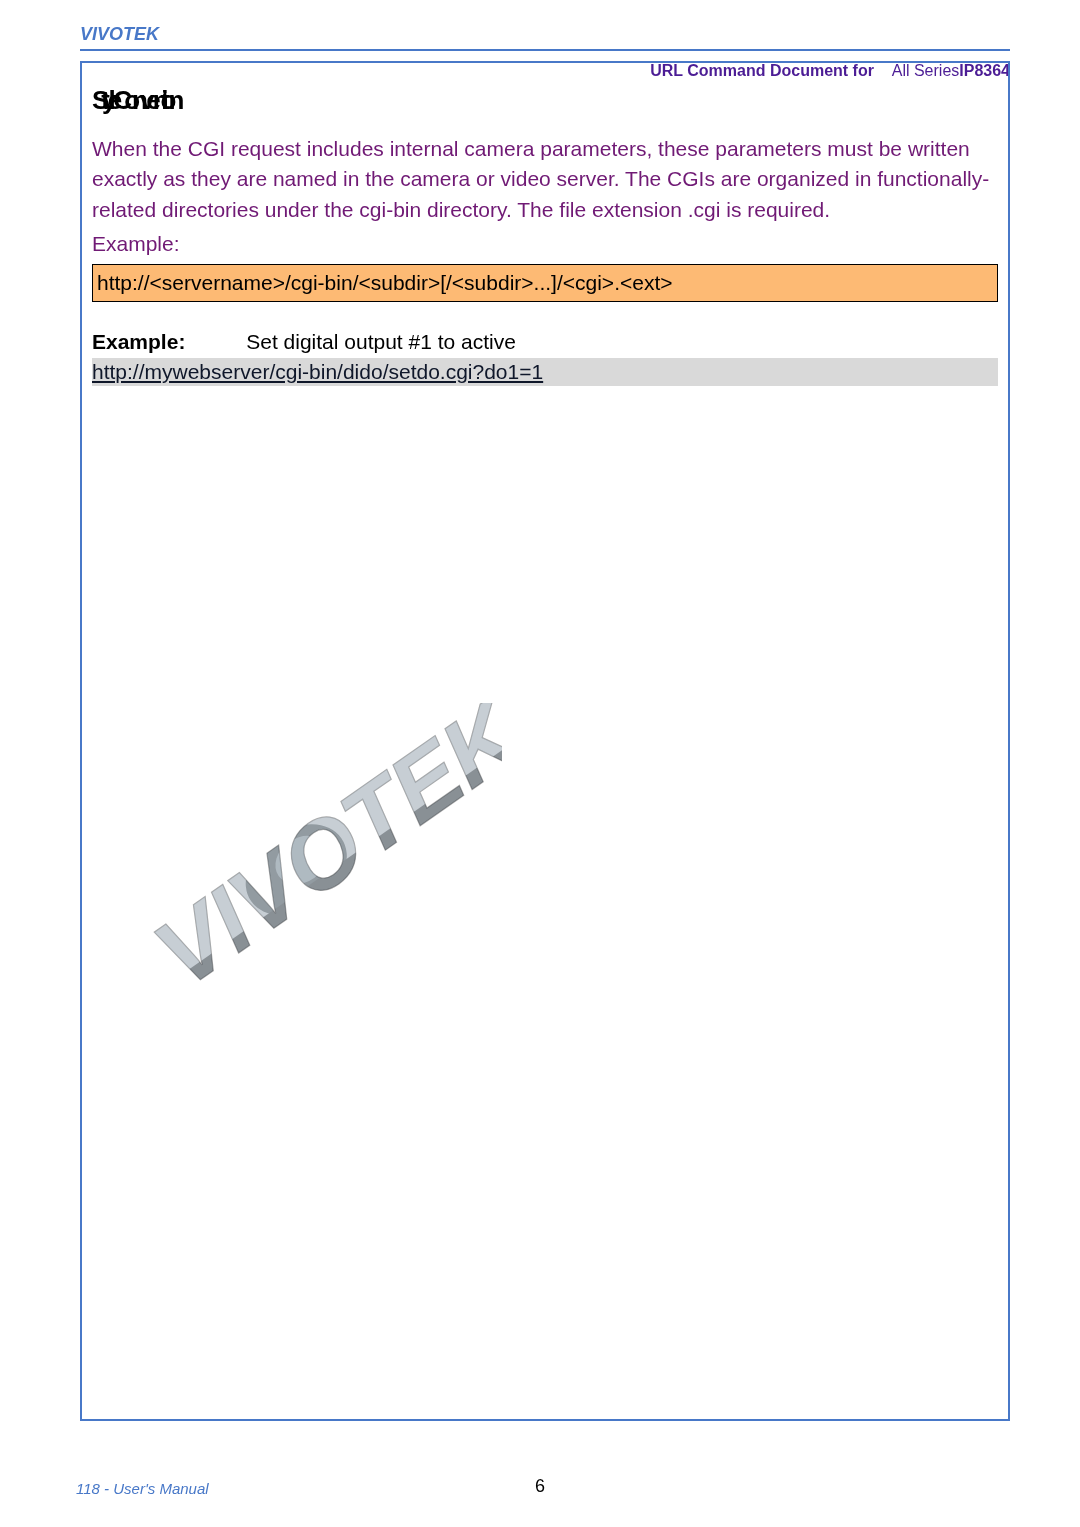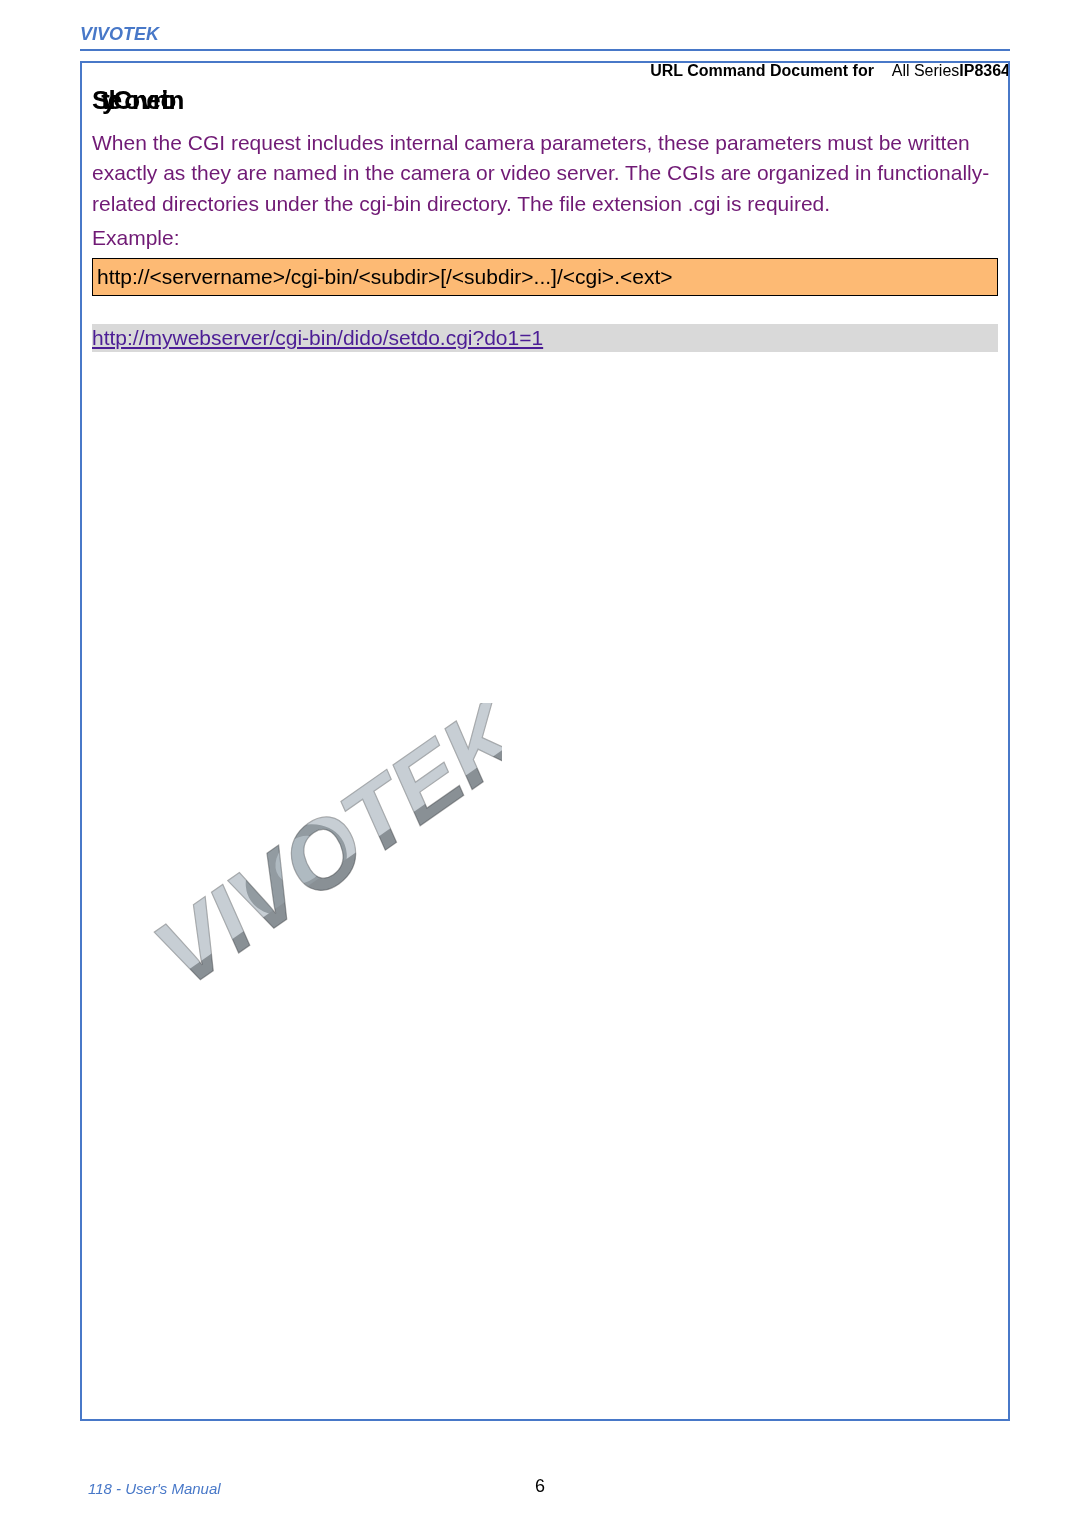--- a/index.html
+++ b/index.html
@@ -29,38 +29,38 @@
     background: #4878c8;
     margin-bottom: 4px;
     position: relative;
   }
   .header-right {
     position: absolute;
     right: 70px;
     top: 62px;
     font-size: 16px;
     font-weight: bold;
-    color: #000000;
+    color: #4c1d95;
   }
   .header-right .suffix {
     font-weight: normal;
   }
   .content-box {
     border: 2px solid #4878c8;
     margin-top: 10px;
     padding: 22px 10px 10px 10px;
     height: 1360px;
     position: relative;
   }
   .section-heading {
     font-size: 26px;
     font-weight: bold;
     font-family: Arial, sans-serif;
     color: #000;
-    margin-bottom: 12px;
+    margin-bottom: 18px;
     letter-spacing: -8px;
   }
   .paragraph {
     font-size: 21px;
     color: #701a75;
     line-height: 1.45;
     margin-bottom: 4px;
   }
   .syntax-box {
     border: 1px solid #000;
@@ -76,36 +76,36 @@
   }
   .example-label {
     font-weight: bold;
     margin-right: 55px;
   }
   .url-line {
     background: #d9d9d9;
     padding: 2px 0 2px 0;
   }
   .url-link {
-    color: #4c1d95;
+    color: #0f172a;
     text-decoration: underline;
     font-size: 21px;
   }
   .watermark {
     position: absolute;
     left: 20px;
     top: 640px;
     width: 400px;
     height: 350px;
     pointer-events: none;
   }
   .footer-left {
     position: absolute;
     bottom: 30px;
-    left: 88px;
+    left: 76px;
     color: #4878c8;
     font-style: italic;
     font-size: 15px;
   }
   .footer-center {
     position: absolute;
     bottom: 30px;
     left: 50%;
     transform: translateX(-50%);
     font-size: 18px;
@@ -129,20 +129,24 @@
 
     <div class="section-heading">Style Convention</div>
 
     <div class="paragraph">When the CGI request includes internal camera parameters, these parameters must be written exactly as they are named in the camera or video server. The CGIs are organized in functionally-related directories under the cgi-bin directory. The file extension .cgi is required.</div>
     <div class="paragraph">Example:</div>
 
     <div class="syntax-box">
       <div>http://&lt;servername&gt;/cgi-bin/&lt;subdir&gt;[/&lt;subdir&gt;...]/&lt;cgi&gt;.&lt;ext&gt;</div>
     </div>
 
+    <div class="example-row">
+      <span class="example-label">Example:</span>
+      <span>Set digital output #1 to active</span>
+    </div>
     <div class="url-line">
       <a class="url-link">http://mywebserver/cgi-bin/dido/setdo.cgi?do1=1</a>
     </div>
 
     <svg class="watermark" viewBox="0 0 400 350">
       <g transform="rotate(-35 200 175)">
         <text x="40" y="200" font-family="Arial" font-size="95" font-weight="bold" font-style="italic" fill="none" stroke="#888" stroke-width="1.2" opacity="0.7">VIVOTEK</text>
         <defs>
           <clipPath id="cp">
             <text x="40" y="200" font-family="Arial" font-size="95" font-weight="bold" font-style="italic">VIVOTEK</text>

